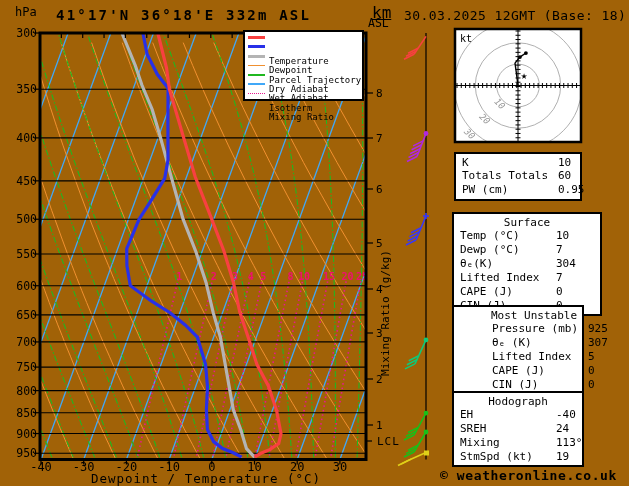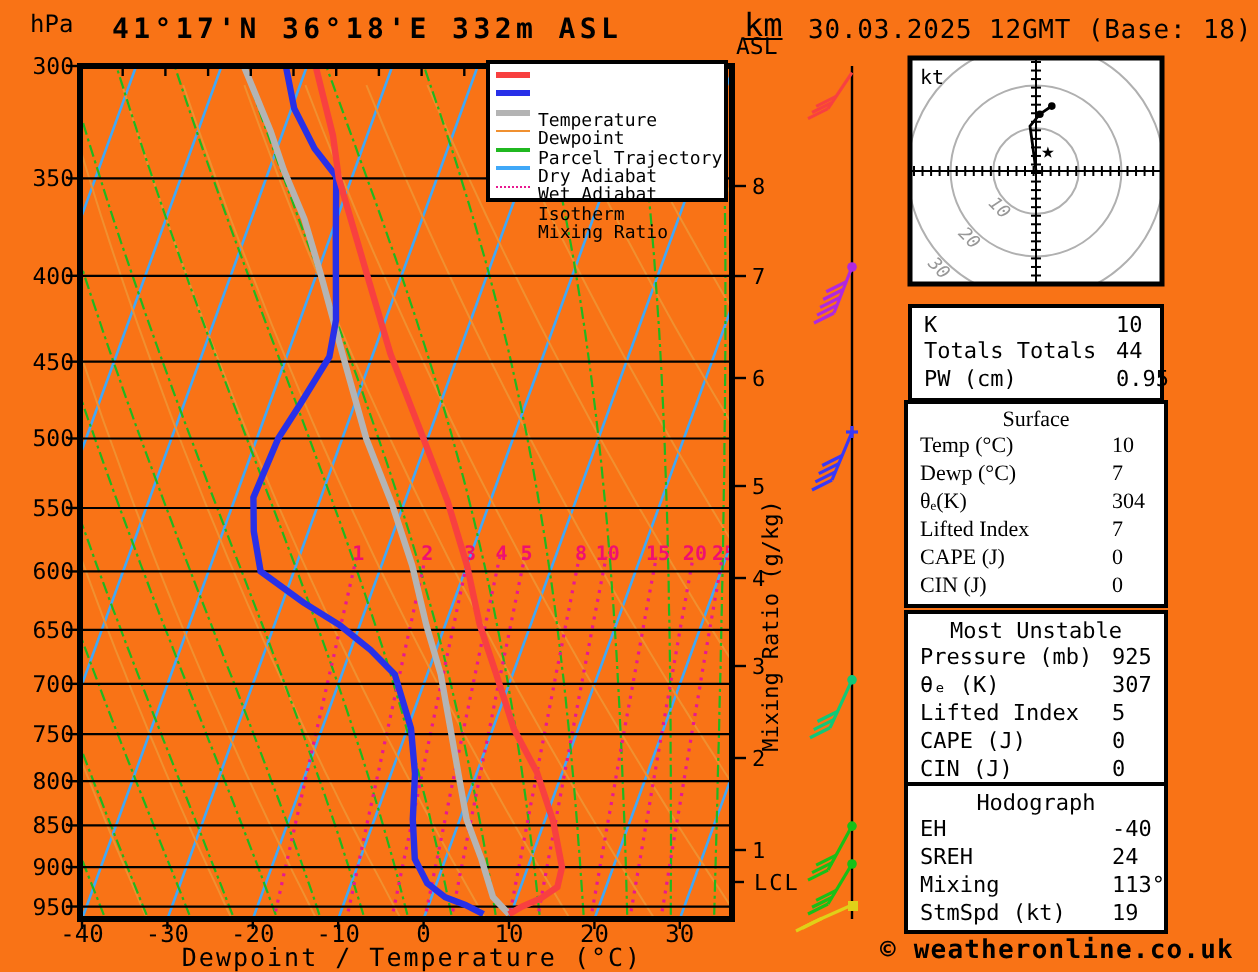--- a/index.html
+++ b/index.html
@@ -1,16 +1,16 @@
 <!DOCTYPE html>
 <html><head>
 <meta charset="utf-8">
 <style>
   html,body{margin:0;padding:0;background:#ffffff;}
-  #stage{position:relative;width:629px;height:486px;background:#f97316;overflow:hidden;
+  #stage{position:relative;width:629px;height:486px;background:#a16207;overflow:hidden;
          font-family:"DejaVu Sans Mono",monospace;color:#000;}
   .abs{position:absolute;}
   #main-title{left:56px;top:7px;font-size:14px;font-weight:bold;letter-spacing:2.2px;white-space:nowrap;}
   #date-title{left:404px;top:8px;font-size:13px;font-weight:normal;letter-spacing:0.4px;white-space:nowrap;text-align:center;}
   #hpa-label{left:15px;top:5px;font-size:12px;}
   #km-label{left:372px;top:3px;font-size:16px;text-decoration:underline;}
   #asl-label{left:368px;top:16px;font-size:11.5px;}
   #footer{left:440px;top:468px;font-size:13px;font-weight:bold;letter-spacing:0.6px;white-space:nowrap;}
   #legend{left:243px;top:30px;width:121px;border:2.5px solid #000;background:#fff;padding:1px 0 1px 3px;box-sizing:border-box;}
   .legend-row{display:flex;align-items:center;height:9.3px;}
@@ -385,28 +385,28 @@
       </div>
     </div>
   <div id="tables-root">
       <div class="tbox" style="left: 454px; top: 152px; width: 128px;">
         <div class="trow">
           <span class="tlabel">K</span>
           <span class="tval">10</span>
         </div>
         <div class="trow">
           <span class="tlabel">Totals Totals</span>
-          <span class="tval">44</span>
+          <span class="tval">60</span>
         </div>
         <div class="trow">
           <span class="tlabel">PW (cm)</span>
           <span class="tval">0.95</span>
         </div>
       </div>
-      <div class="tbox" style="left: 452px; top: 200px; width: 132px; font-family: Liberation Serif, serif;">
+      <div class="tbox" style="left: 452px; top: 212px; width: 150px;">
         <div class="ttitle">Surface</div>
         <div class="trow">
           <span class="tlabel">Temp (°C)</span>
           <span class="tval">10</span>
         </div>
         <div class="trow">
           <span class="tlabel">Dewp (°C)</span>
           <span class="tval">7</span>
         </div>
         <div class="trow">
@@ -419,21 +419,21 @@
         </div>
         <div class="trow">
           <span class="tlabel">CAPE (J)</span>
           <span class="tval">0</span>
         </div>
         <div class="trow">
           <span class="tlabel">CIN (J)</span>
           <span class="tval">0</span>
         </div>
       </div>
-      <div class="tbox" style="left: 452px; top: 305px; width: 132px;">
+      <div class="tbox" style="left: 452px; top: 305px; width: 132px; padding-left: 32px;">
         <div class="ttitle">Most Unstable</div>
         <div class="trow">
           <span class="tlabel">Pressure (mb)</span>
           <span class="tval">925</span>
         </div>
         <div class="trow">
           <span class="tlabel">θₑ (K)</span>
           <span class="tval">307</span>
         </div>
         <div class="trow">

